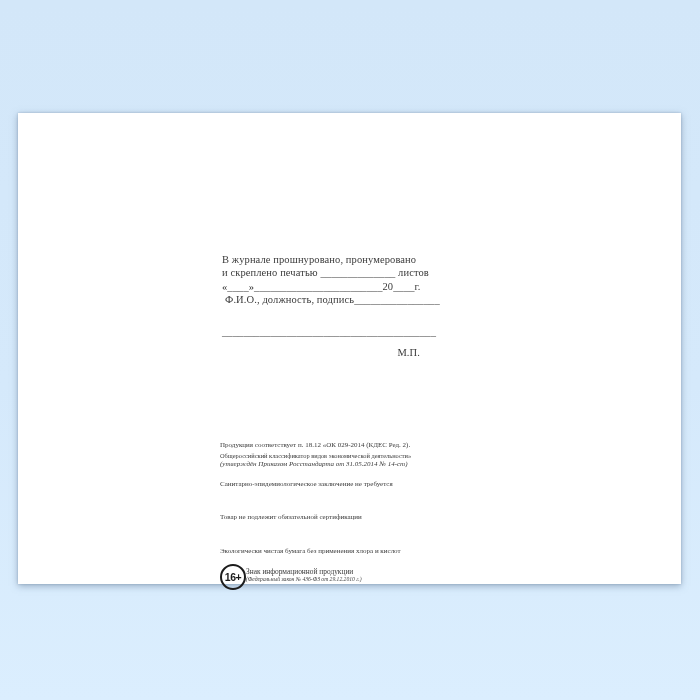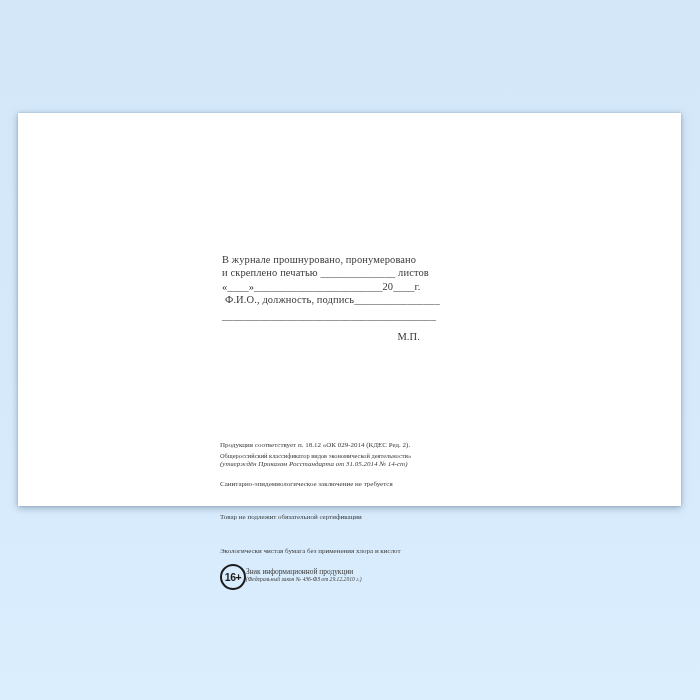--- a/index.html
+++ b/index.html
@@ -15,36 +15,36 @@
   body{
     position:relative;
     overflow:hidden;
     background:linear-gradient(180deg,var(--canvas-top) 0%,var(--canvas-mid) 55%,var(--canvas-bottom) 100%);
     font-family:"Liberation Serif","DejaVu Serif",serif;
     color:var(--ink);
   }
   .sheet{
     position:absolute;
     left:18px;top:113px;
-    width:663px;height:393px;
+    width:663px;height:471px;
     background:var(--sheet);
     box-shadow:0 2px 7px rgba(96,121,148,0.55),0 0 2px rgba(96,121,148,0.38);
   }
   
   .stitch-block{
     position:absolute;
     left:204px;top:140px;
     width:214px;
     font-size:10.5px;
     line-height:13.4px;
     letter-spacing:.1px;
     white-space:nowrap;
   }
   .stitch-block .indent{padding-left:3px;}
-  .stitch-block .ruled{margin-top:2px;}
+  .stitch-block .ruled{margin-top:18px;}
   .seal-abbr{
     margin-top:8px;
     text-align:right;
     padding-right:16px;
   }
   
   .info-block{
     position:absolute;
     left:202px;top:328px;
     width:224px;

